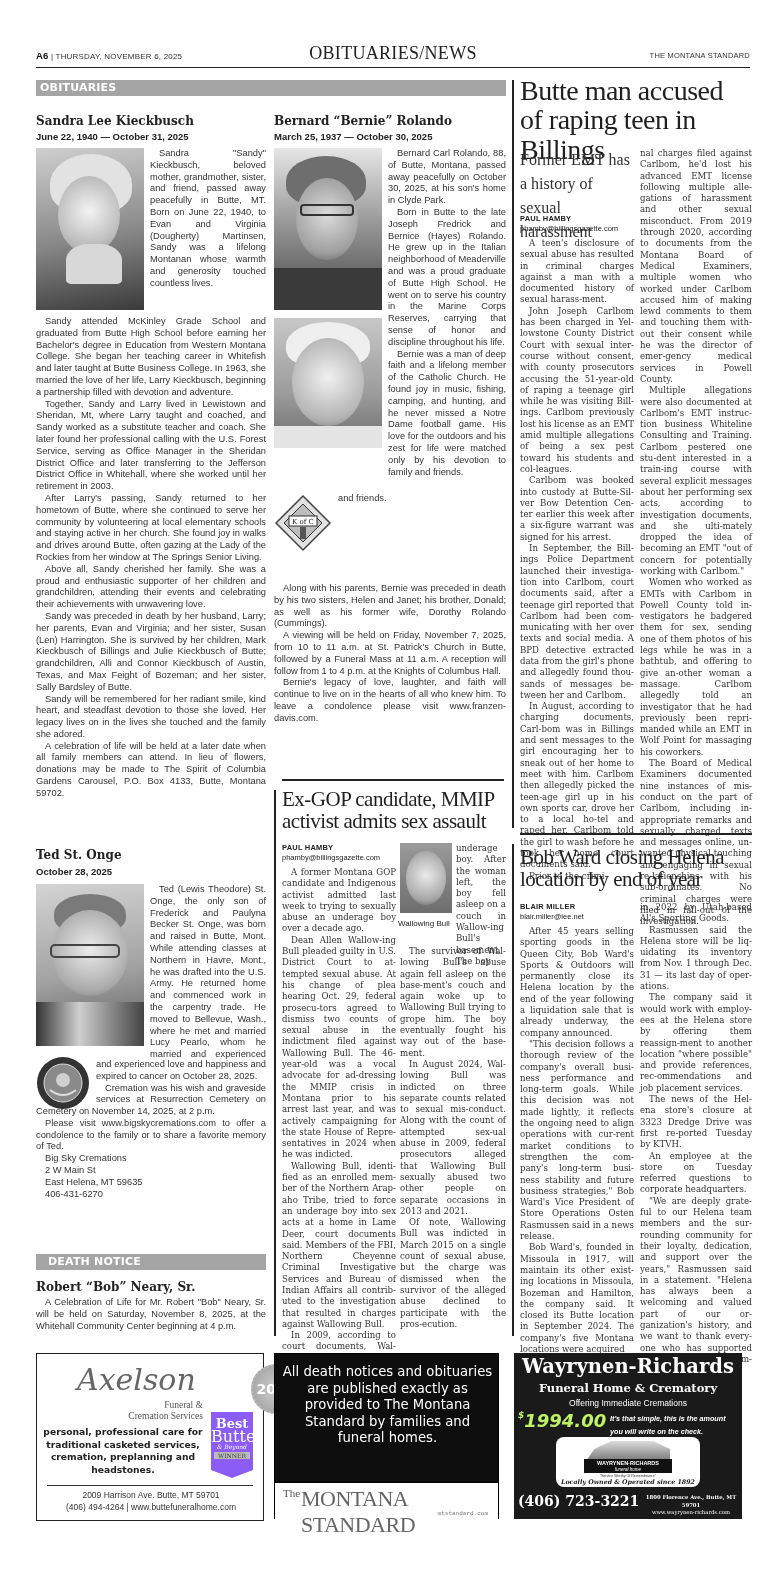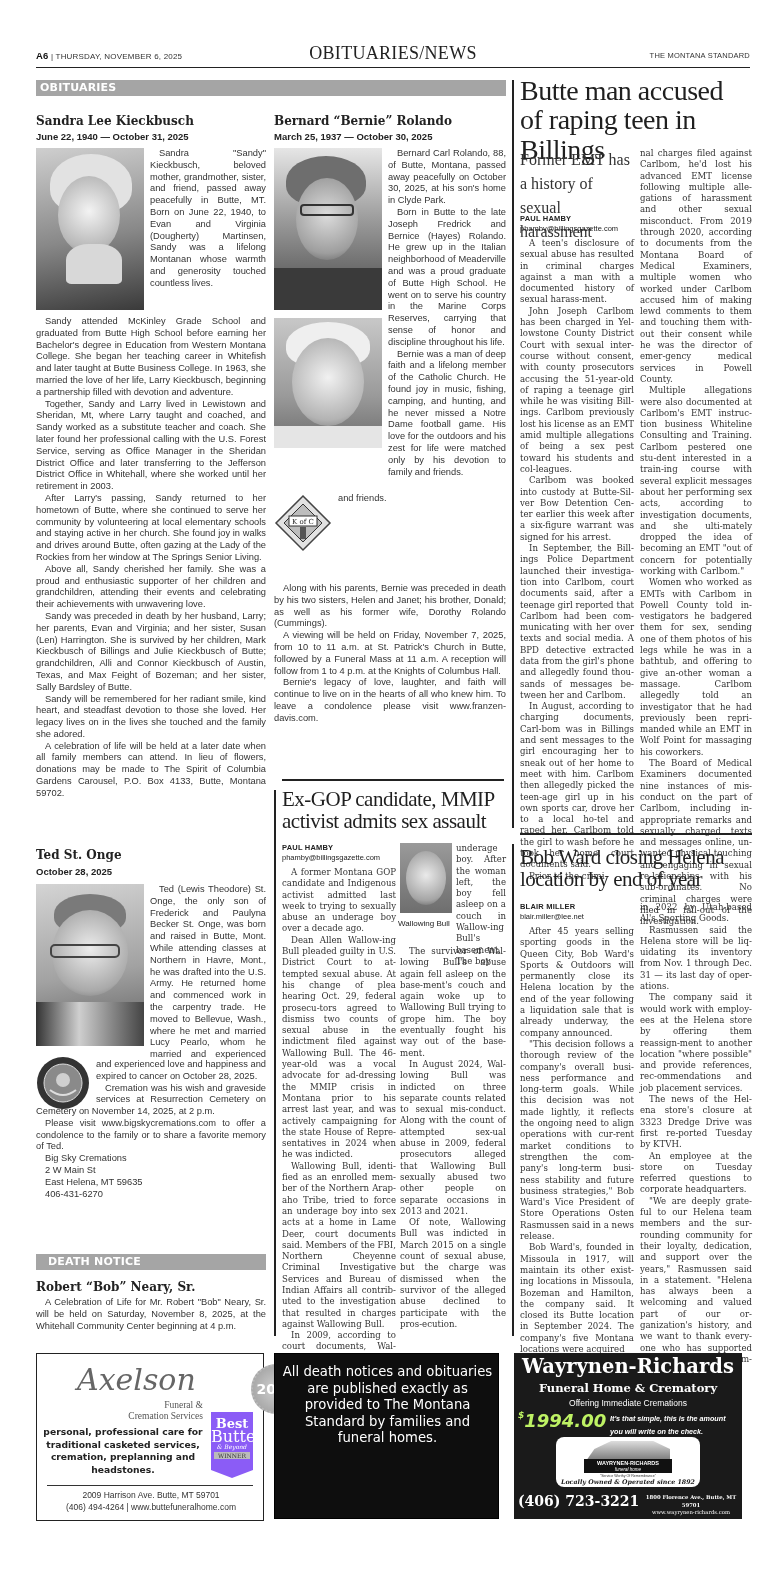--- a/index.html
+++ b/index.html
@@ -261,20 +261,25 @@
   <div style="position:absolute; left:4px; top:72px; width:164px; text-align:center; font-family:'DejaVu Sans',sans-serif; font-weight:bold; font-size:9.2px; line-height:12.5px; color:#222;">personal, professional care for traditional casketed services, cremation, preplanning and headstones.</div>
   <div style="position:absolute; left:10px; top:131px; width:206px; height:1px; background:#333;"></div>
   <div style="position:absolute; left:0; top:135px; width:228px; text-align:center; font-size:8.5px; line-height:12px; color:#333;">
     <div>2009 Harrison Ave. Butte, MT 59701</div>
     <div>(406) 494-4264 | www.buttefuneralhome.com</div>
   </div>
 </div>
 
 <div class="ad ad-notice">
   <div style="position:absolute; left:6px; top:10px; width:213px; text-align:center; color:#fff; font-family:'DejaVu Sans',sans-serif; font-size:13.2px; line-height:16.5px;">All death notices and obituaries are published exactly as provided to The Montana Standard by families and funeral homes.</div>
+  <div style="position:absolute; left:0; top:128px; width:223px; height:38px; background:#fff; border-top:1px solid #000;">
+    <span style="position:absolute; left:8px; top:4px; font-family:'Liberation Serif',serif; font-size:11px; color:#555;">The</span>
+    <span style="position:absolute; left:26px; top:3px; font-family:'Liberation Serif',serif; font-size:22px; color:#666; letter-spacing:-.5px;">MONTANA STANDARD</span>
+    <span style="position:absolute; right:10px; top:27px; font-family:'Liberation Mono',monospace; font-size:6px; color:#777;">mtstandard.com</span>
+  </div>
 </div>
 
 <div class="ad ad-wayrynen">
   <div style="position:absolute; left:0; top:2px; width:228px; text-align:center; font-family:'DejaVu Serif',serif; font-weight:bold; font-size:19.5px; color:#fff;">Wayrynen-Richards</div>
   <div style="position:absolute; left:0; top:28px; width:228px; text-align:center; font-family:'DejaVu Serif',serif; font-weight:bold; font-size:11.5px; color:#fff;">Funeral Home &amp; Crematory</div>
   <div style="position:absolute; left:0; top:45px; width:228px; text-align:center; font-size:8.5px; color:#fff;">Offering Immediate Cremations</div>
   <div style="position:absolute; left:4px; top:57px; color:#bef264; font-family:'DejaVu Sans',sans-serif; font-weight:bold; font-style:italic;">
     <span style="font-size:9px; vertical-align:top;">$</span><span style="font-size:18px;">1994.00</span>
   </div>
   <div style="position:absolute; left:96px; top:59px; width:128px; text-align:left; font-size:7.2px; line-height:13px; font-style:italic; font-weight:bold; color:#fff;">It's that simple, this is the amount you will write on the check.</div>

